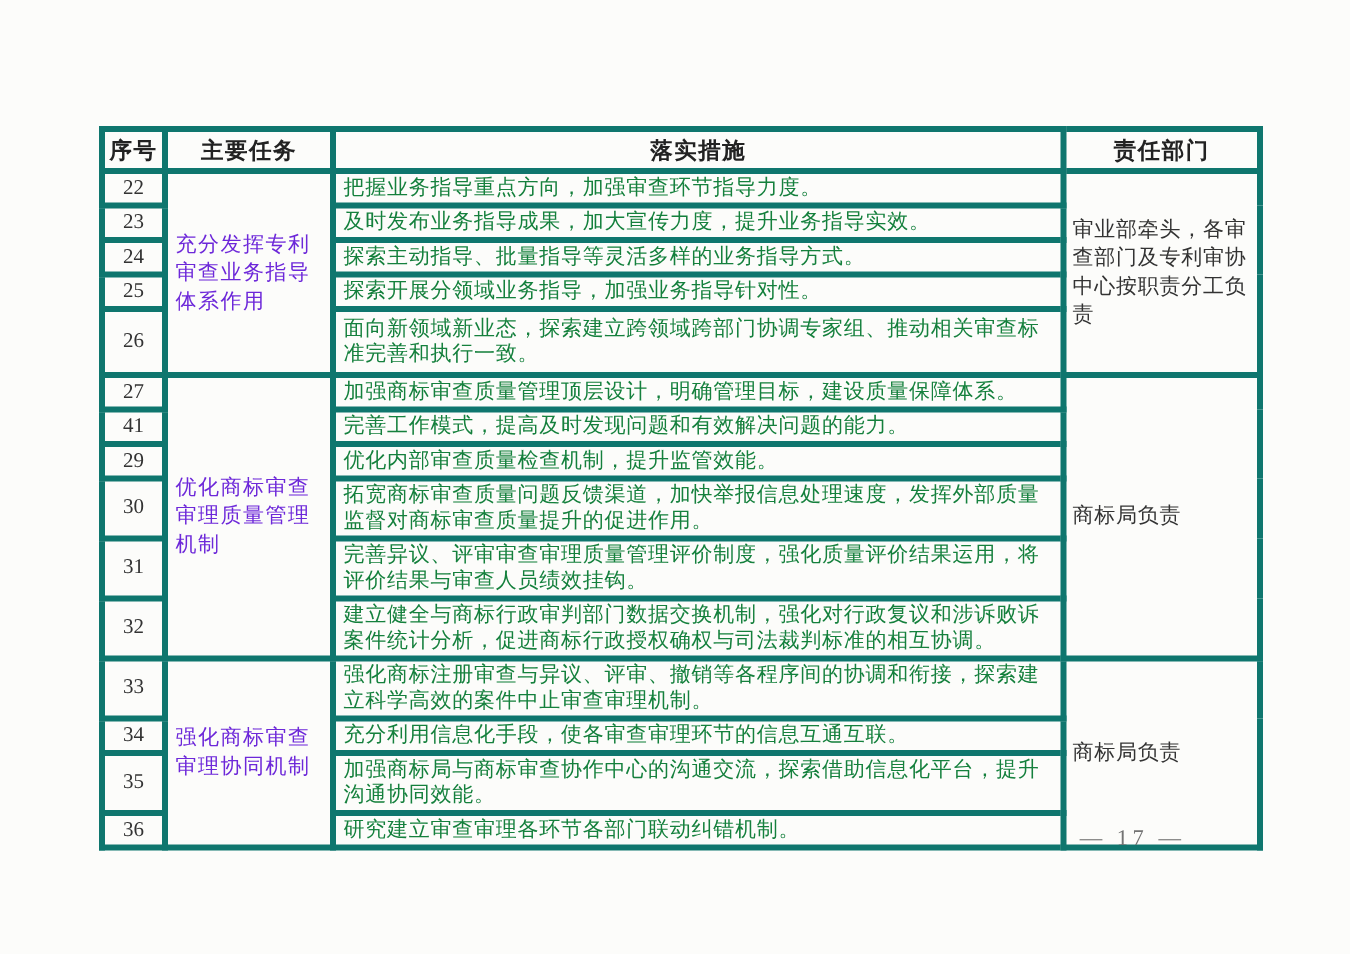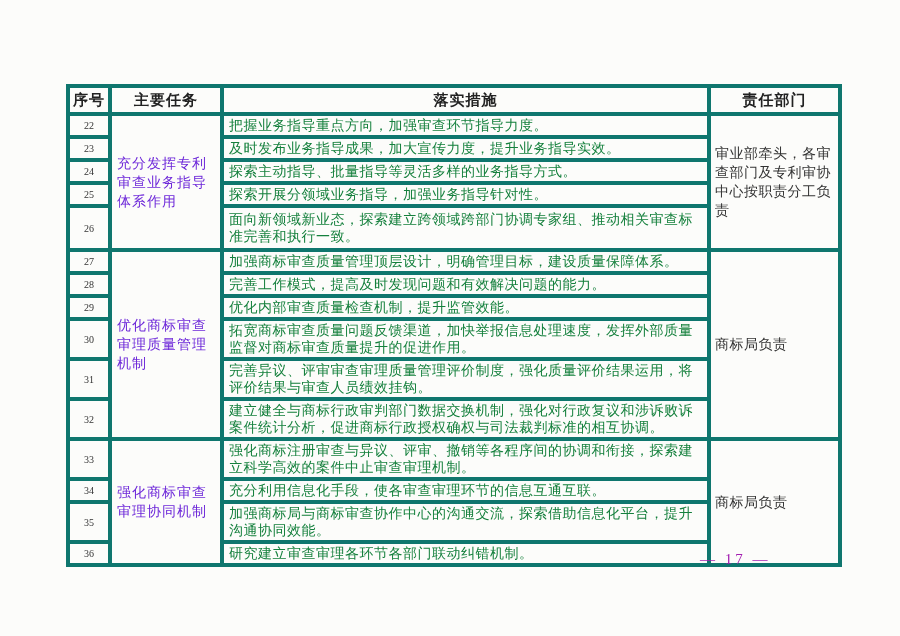--- a/index.html
+++ b/index.html
@@ -38,21 +38,21 @@
     font-size: 15px;
     color: #222;
     text-align: center;
     vertical-align: middle;
     letter-spacing: 1px;
     padding: 0;
   }
   td.no {
     text-align: center;
     vertical-align: middle;
-    font-size: 10px;
+    font-size: 14px;
     color: #333;
     padding: 0;
   }
   td.task {
     text-align: left;
     vertical-align: middle;
     font-size: 14px;
     line-height: 19px;
     padding: 0 5px;
     letter-spacing: 1px;
@@ -73,23 +73,24 @@
     font-size: 14px;
     line-height: 19px;
     padding: 0 4px;
     letter-spacing: 0.5px;
     color: #333;
   }
   .pageno {
     position: absolute;
     left: 700px; top: 551px;
     width: 110px;
+    text-align: center;
     font-size: 15px;
     letter-spacing: 3px;
-    color: #a21caf;
+    color: #737373;
     font-family: "Liberation Serif", serif;
   }
 </style>
 </head>
 <body>
 
 <div class="page">
 
   <table class="doc">
     <colgroup>
@@ -131,21 +132,21 @@
         <td class="ms">面向新领域新业态，探索建立跨领域跨部门协调专家组、推动相关审查标准完善和执行一致。</td>
       </tr>
 
       <tr class="s">
         <td class="no">27</td>
         <td class="task" rowspan="6">优化商标审查审理质量管理机制</td>
         <td class="ms">加强商标审查质量管理顶层设计，明确管理目标，建设质量保障体系。</td>
         <td class="resp" rowspan="6">商标局负责</td>
       </tr>
       <tr class="s">
-        <td class="no">28</td>
+        <td class="no">41</td>
         <td class="ms">完善工作模式，提高及时发现问题和有效解决问题的能力。</td>
       </tr>
       <tr class="s">
         <td class="no">29</td>
         <td class="ms">优化内部审查质量检查机制，提升监管效能。</td>
       </tr>
       <tr class="d">
         <td class="no">30</td>
         <td class="ms">拓宽商标审查质量问题反馈渠道，加快举报信息处理速度，发挥外部质量监督对商标审查质量提升的促进作用。</td>
       </tr>

